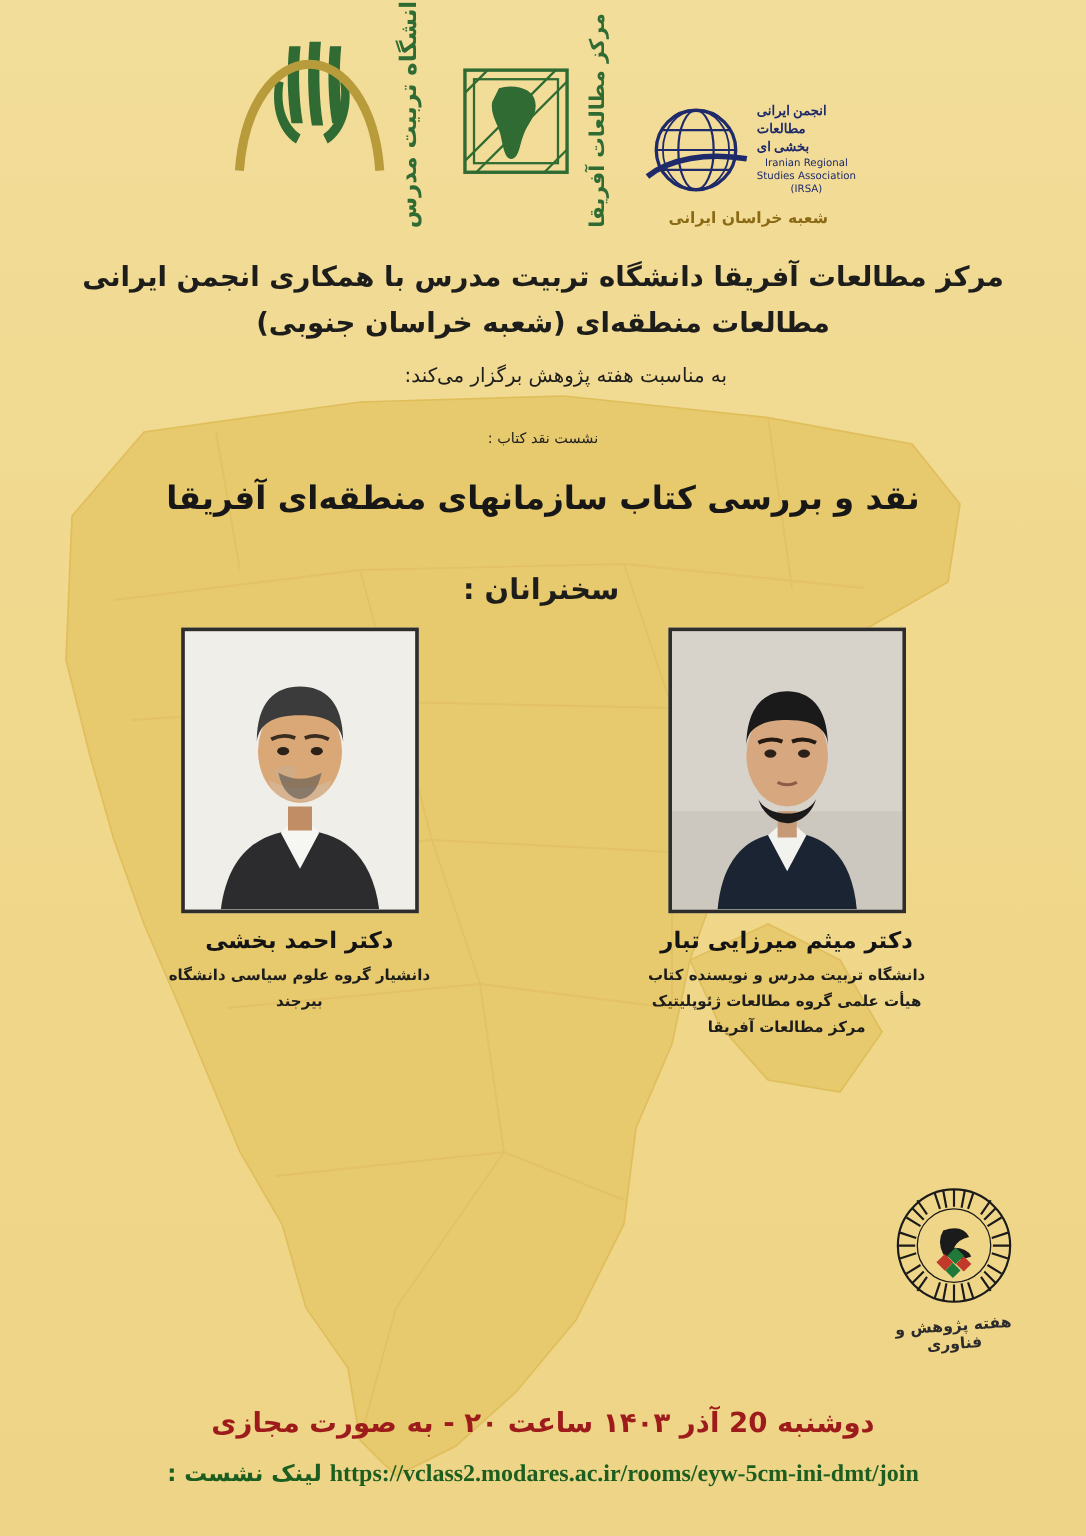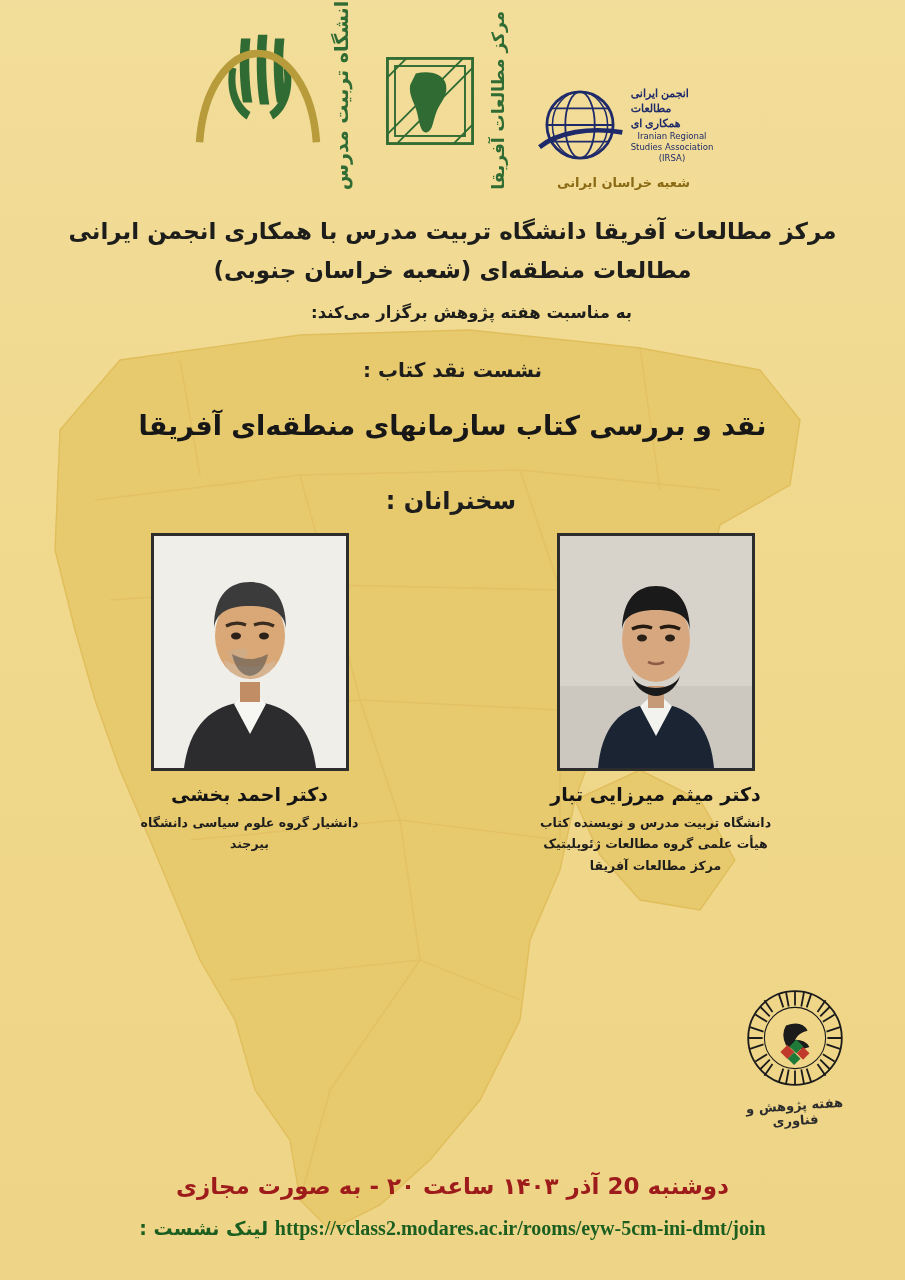--- a/index.html
+++ b/index.html
@@ -124,27 +124,27 @@
     color: #1d1d1b;
   }
   .intro-1 {
     font-size: 23px;
     font-weight: bold;
     margin: 22px 40px 0 40px;
     line-height: 1.7;
   }
   .intro-2 {
     font-size: 16.5px;
-    font-weight: bold;
+    font-weight: normal;
     margin: 13px 0 0 0;
     padding-left: 38px;
   }
   .session-label {
-    font-size: 20px;
-    font-weight: bold;
+    font-size: 12px;
+    font-weight: normal;
     margin: 36px 0 0 0;
     letter-spacing: 0.3px;
   }
   .book-title {
     font-size: 27px;
     font-weight: bold;
     margin: 28px 0 0 0;
     color: #171717;
   }
   .speakers-label {
@@ -295,21 +295,21 @@
                  C46,90 44,80 42,70 C40,58 32,50 34,38 Z" fill="#2f6b33"></path>
       </svg>
     </div>
 
     <div class="logo-block logo-irsa">
       <div class="row">
         <div>
           <div class="label-fa">
             <div>انجمن ایرانی</div>
             <div>مطالعات</div>
-            <div>همکاری ای</div>
+            <div>بخشی ای</div>
           </div>
           <div class="label-en">
             <div>Iranian Regional</div>
             <div>Studies Association</div>
             <div>(IRSA)</div>
           </div>
         </div>
         <svg class="mark" viewBox="0 0 100 100" xmlns="http://www.w3.org/2000/svg">
           <circle cx="50" cy="50" r="36" fill="none" stroke="#1e2a6a" stroke-width="3"></circle>
           <ellipse cx="50" cy="50" rx="16" ry="36" fill="none" stroke="#1e2a6a" stroke-width="2"></ellipse>

